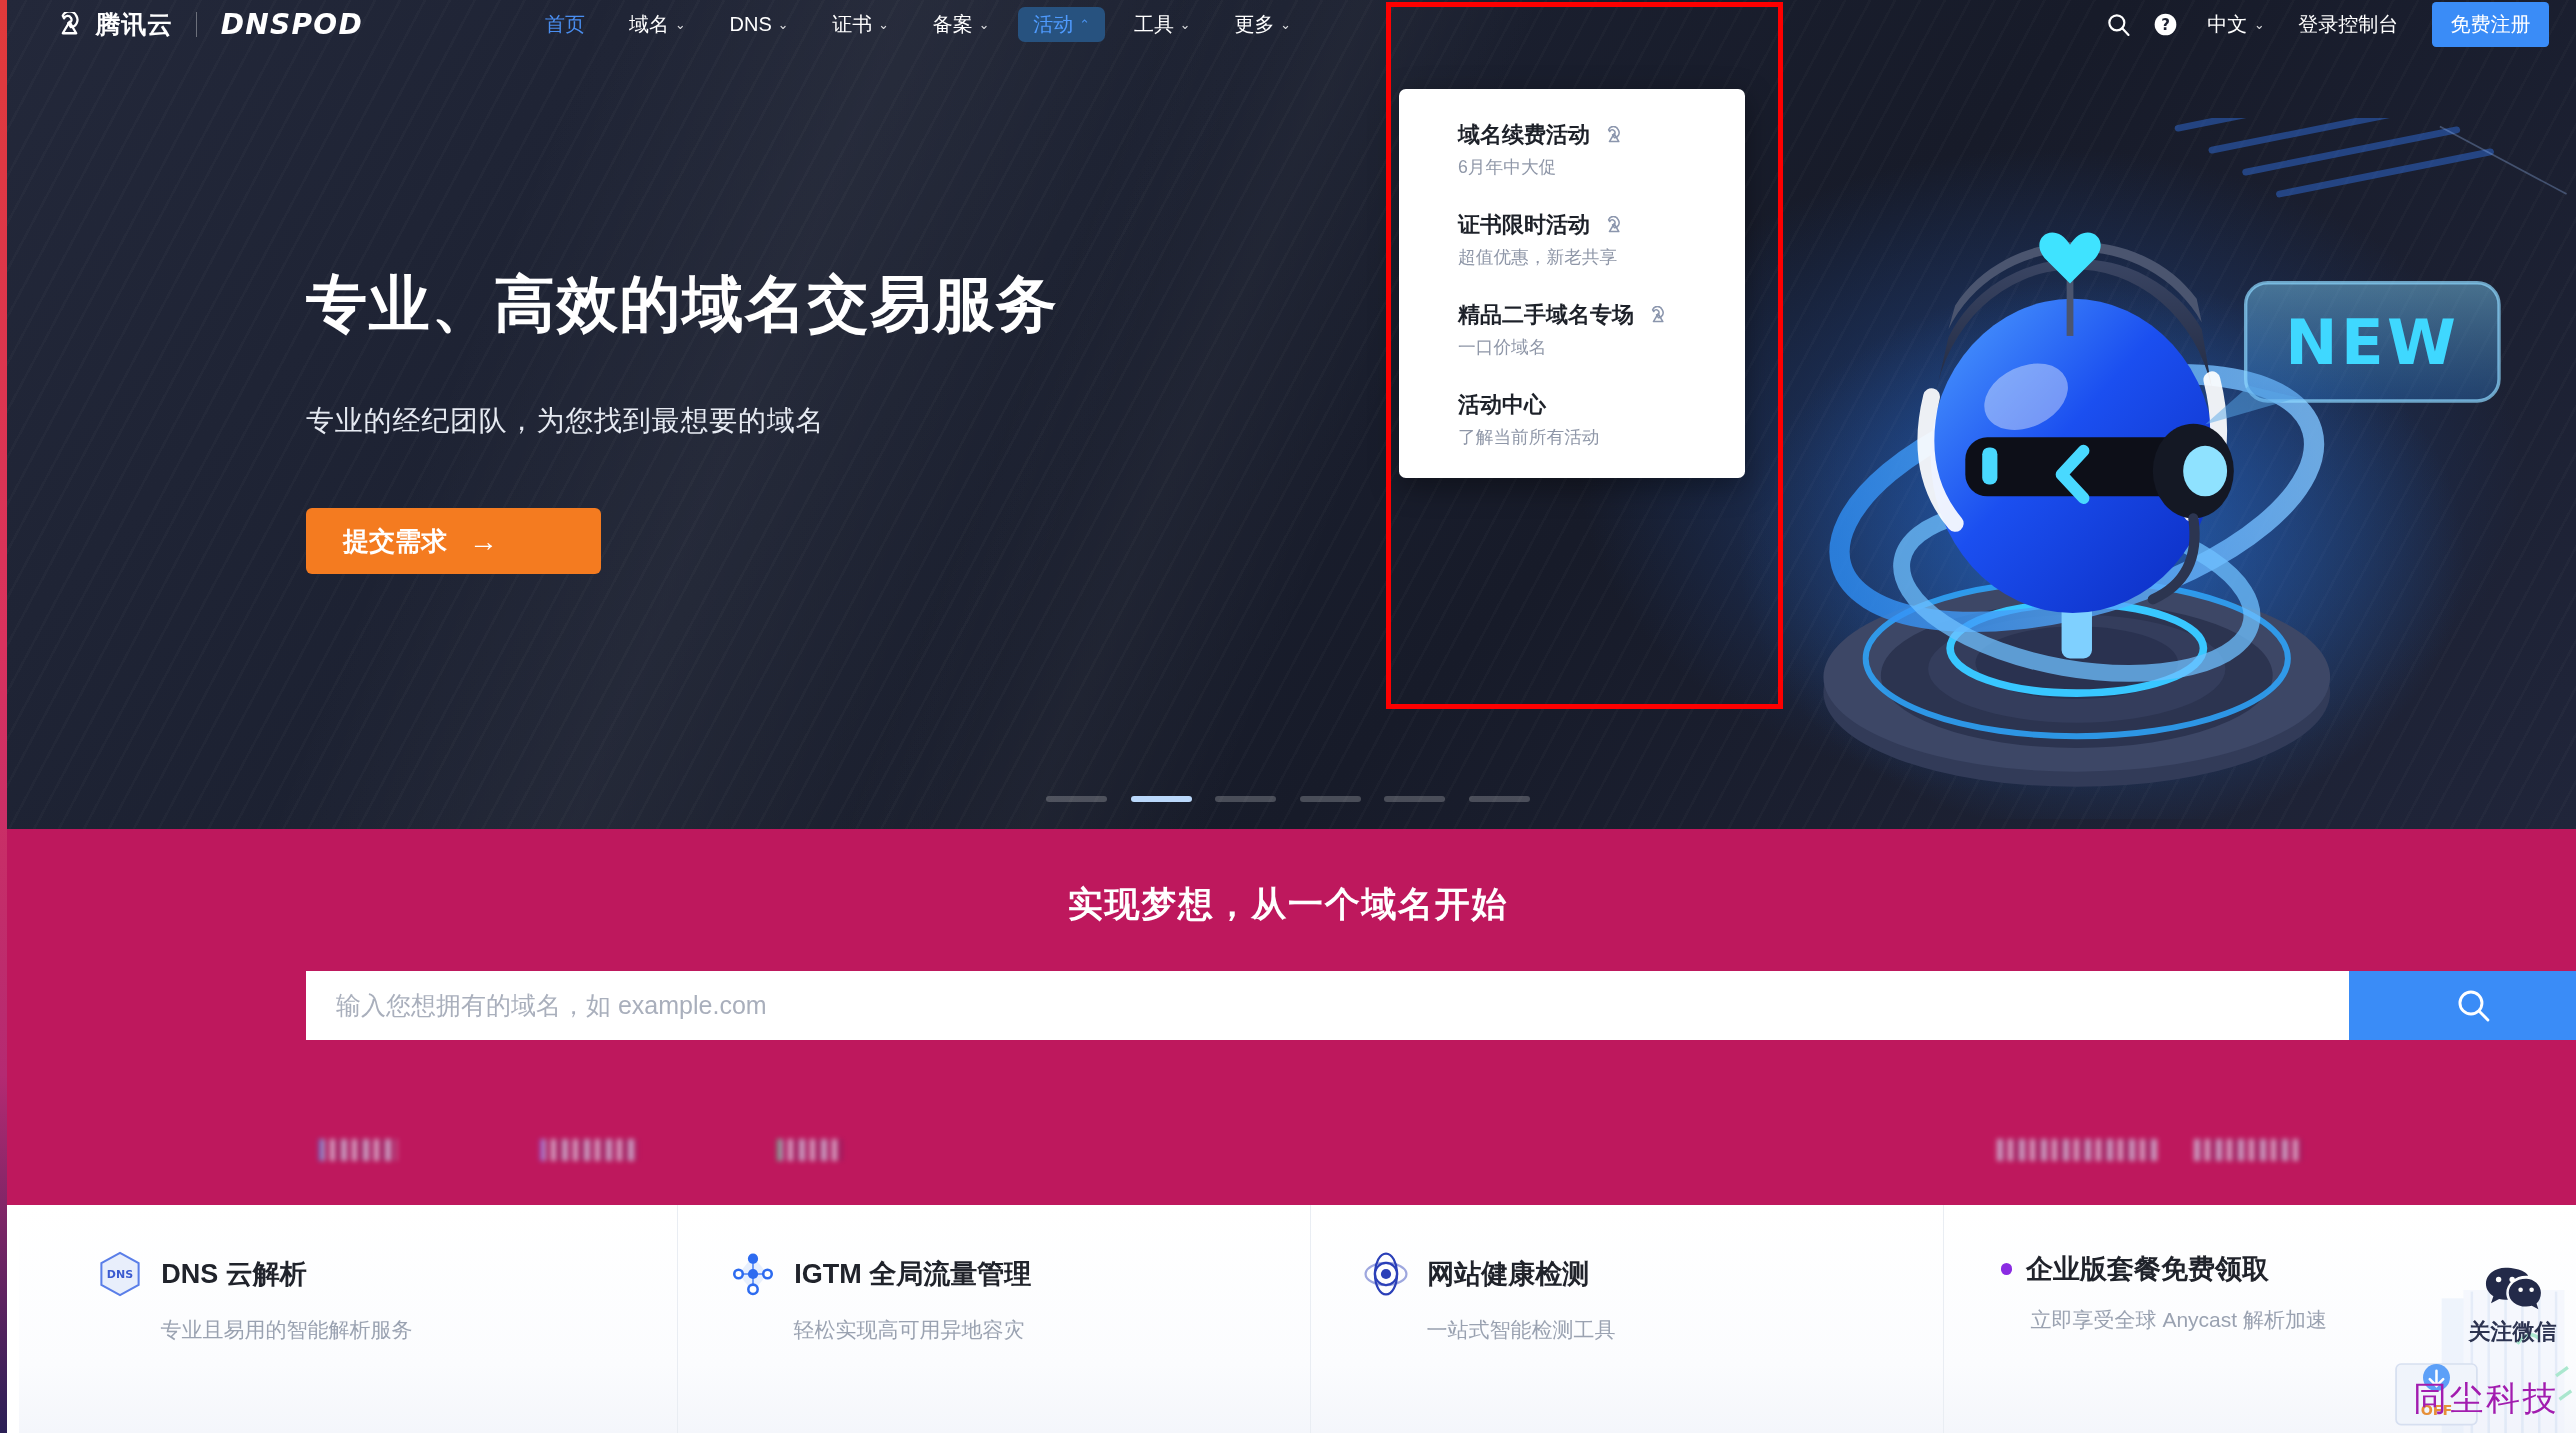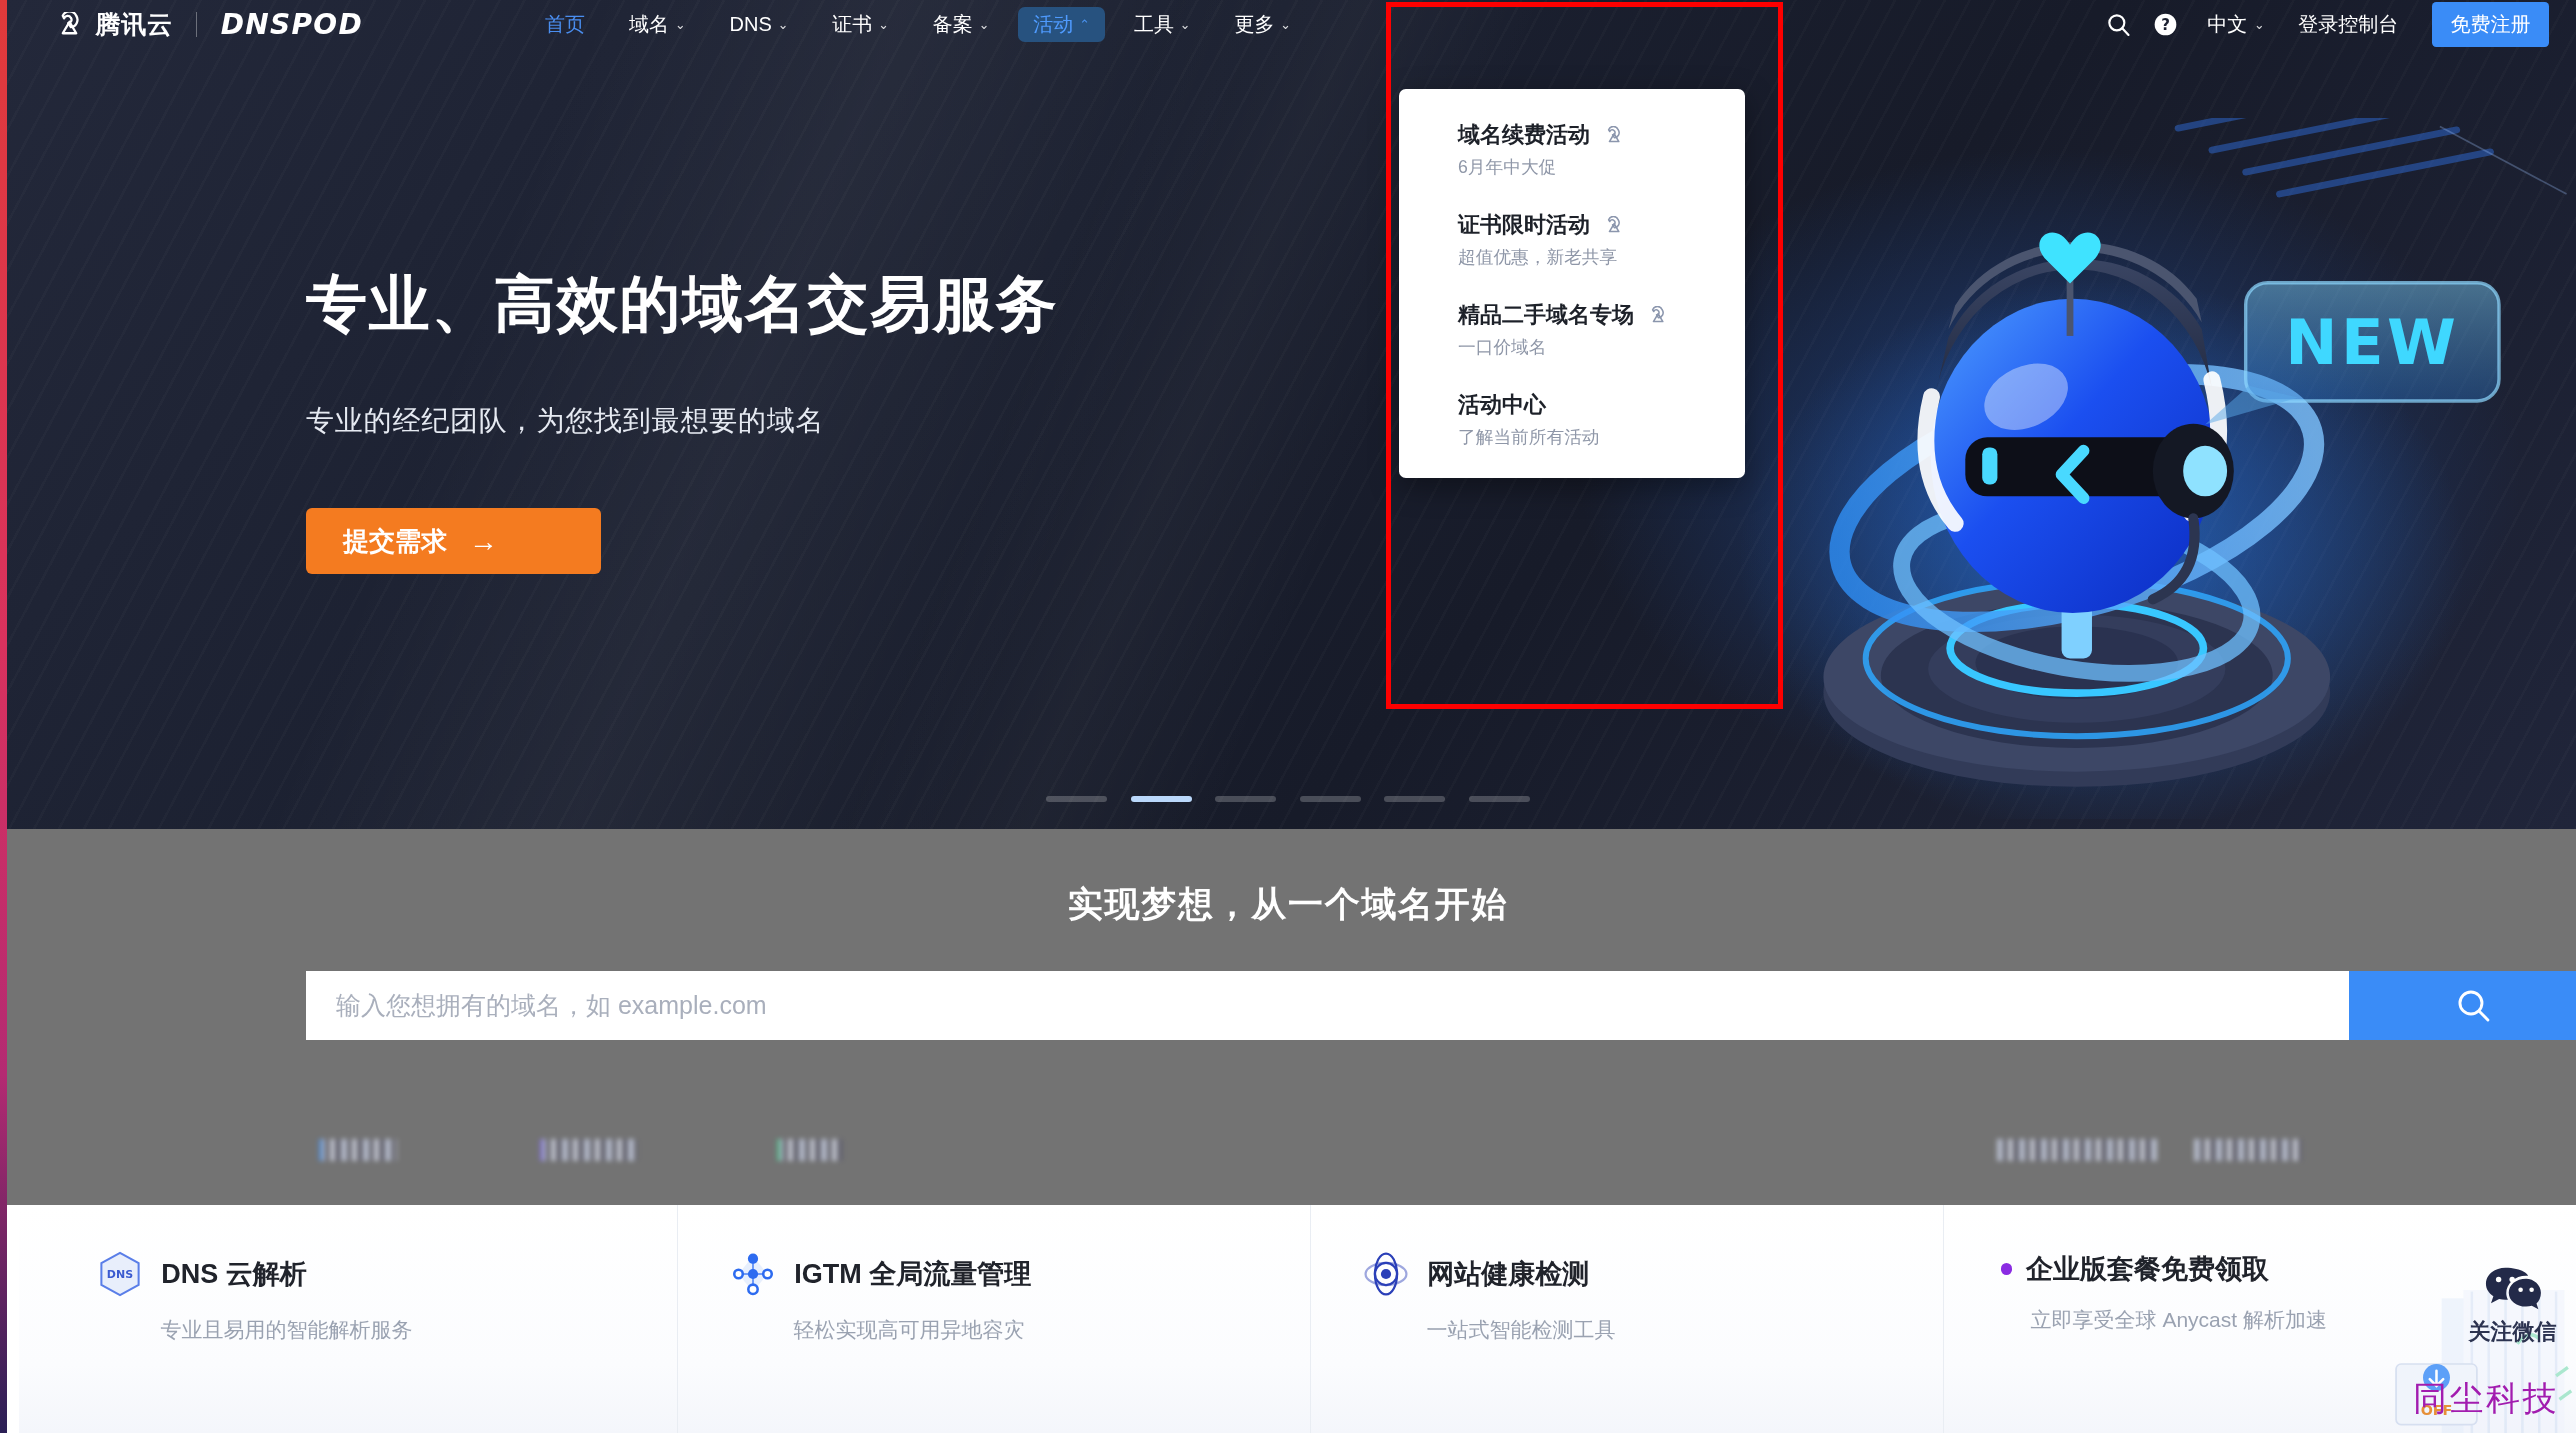--- a/index.html
+++ b/index.html
@@ -136,21 +136,21 @@
   .dots {
     position: absolute; left: 0; right: 0; top: 796px; display: flex;
     justify-content: center; gap: 23.6px; z-index: 25;
   }
   .dot { width: 61px; height: 5.9px; border-radius: 3.4px; background: rgba(255,255,255,.22); cursor: pointer; }
   .dot.on { background: #bad8fb; }
 
   
   .searchsec {
     position: absolute; left: 0; top: 829px; width: 2576px; height: 376px;
-    background: #737373;
+    background: #be185d;
   }
   .sec-title {
     text-align: center; color: #ffffff; font-size: 35px; font-weight: 700;
     letter-spacing: 1.7px; padding-top: 52px;
   }
   .searchbar {
     position: absolute; left: 306px; top: 971px; width: 2291px; height: 69px;
     display: flex; z-index: 12;
   }
   .search-input {

